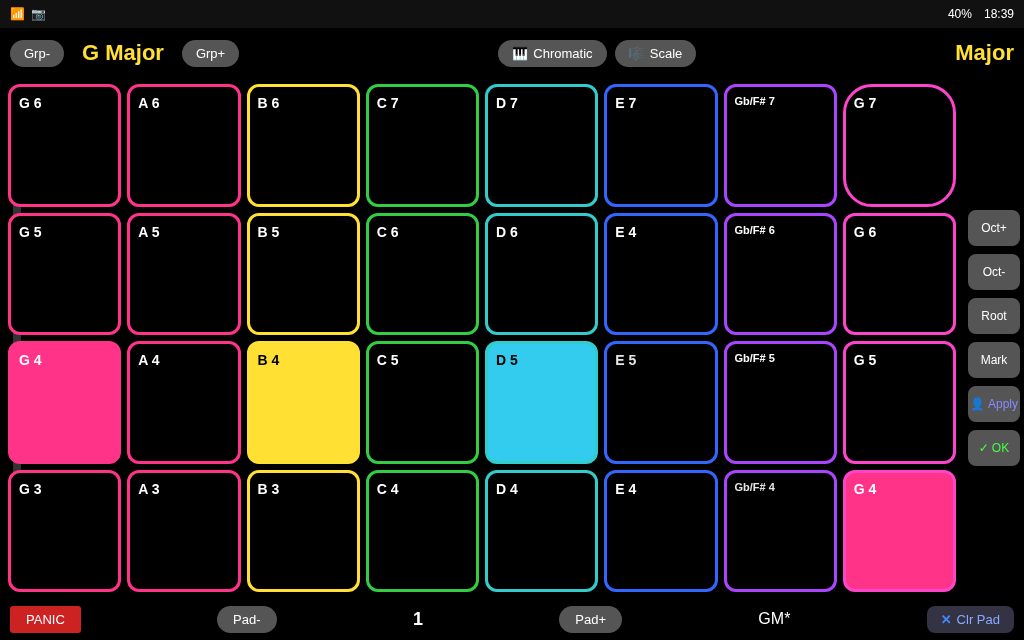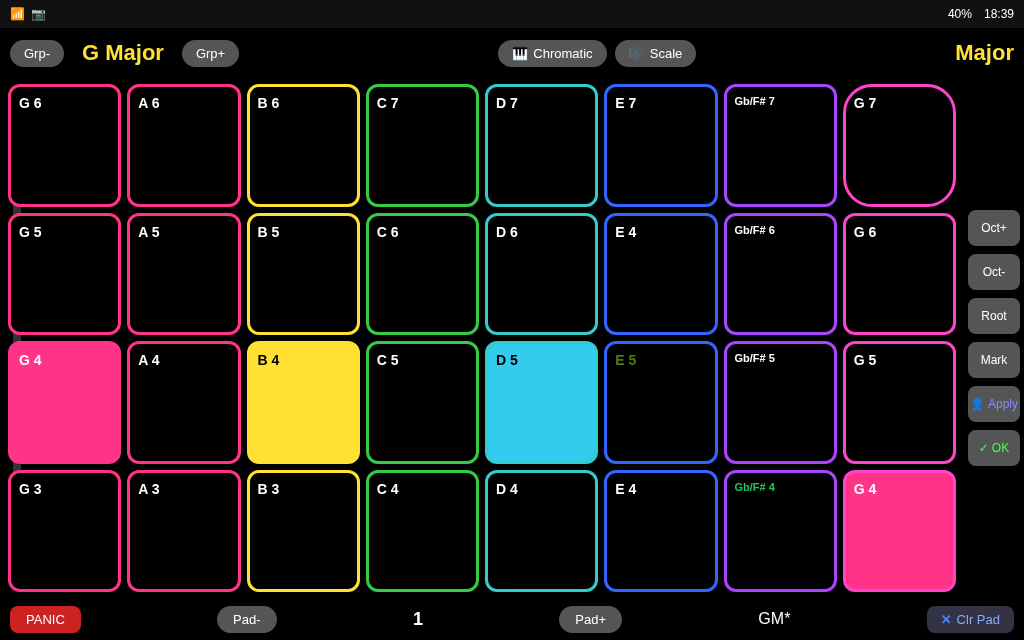--- a/index.html
+++ b/index.html
@@ -169,21 +169,21 @@
       background: #000;
       display: flex;
       align-items: center;
       justify-content: space-between;
       padding: 0 10px;
     }
     .bottom-btn-red {
       background: #CC2222;
       color: #fff;
       border: none;
-      border-radius: 8px;
+      border-radius: 3px;
       padding: 6px 16px;
       font-size: 13px;
       cursor: pointer;
     }
     .bottom-btn-gray {
       background: #555;
       color: #fff;
       border: none;
       border-radius: 20px;
       padding: 6px 16px;
@@ -310,21 +310,21 @@
     </div>
     <div class="pad" style="border-color: rgb(255, 224, 51); background: rgb(255, 224, 51); color: rgb(0, 0, 0);">
       <span style="font-size: 14px;">B 4</span>
     </div>
     <div class="pad" style="border-color: rgb(51, 204, 68); background: rgb(0, 0, 0); color: rgb(255, 255, 255);">
       <span style="font-size: 14px;">C 5</span>
     </div>
     <div class="pad" style="border-color: rgb(51, 204, 204); background: rgb(51, 204, 238); color: rgb(0, 0, 0);">
       <span style="font-size: 14px;">D 5</span>
     </div>
-    <div class="pad" style="border-color: rgb(51, 102, 255); background: rgb(0, 0, 0); color: #4d7c0f;">
+    <div class="pad" style="border-color: rgb(51, 102, 255); background: rgb(0, 0, 0); color: #e5e5e5;">
       <span style="font-size: 14px;">E 5</span>
     </div>
     <div class="pad" style="border-color: rgb(170, 68, 255); background: rgb(0, 0, 0); color: rgb(255, 255, 255);">
       <span style="font-size: 11px;">Gb/F# 5</span>
     </div>
     <div class="pad" style="border-color: rgb(255, 68, 204); background: rgb(0, 0, 0); color: rgb(255, 255, 255);">
       <span style="font-size: 14px;">G 5</span>
     </div>
     <div class="pad" style="border-color: rgb(255, 51, 136); background: rgb(0, 0, 0); color: rgb(255, 255, 255);">
       <span style="font-size: 14px;">G 3</span>
@@ -337,21 +337,21 @@
     </div>
     <div class="pad" style="border-color: rgb(51, 204, 68); background: rgb(0, 0, 0); color: rgb(255, 255, 255);">
       <span style="font-size: 14px;">C 4</span>
     </div>
     <div class="pad" style="border-color: rgb(51, 204, 204); background: rgb(0, 0, 0); color: rgb(255, 255, 255);">
       <span style="font-size: 14px;">D 4</span>
     </div>
     <div class="pad" style="border-color: rgb(51, 102, 255); background: rgb(0, 0, 0); color: rgb(255, 255, 255);">
       <span style="font-size: 14px;">E 4</span>
     </div>
-    <div class="pad" style="border-color: rgb(170, 68, 255); background: rgb(0, 0, 0); color: #22c55e;">
+    <div class="pad" style="border-color: rgb(170, 68, 255); background: rgb(0, 0, 0); color: #e5e5e5;">
       <span style="font-size: 11px;">Gb/F# 4</span>
     </div>
     <div class="pad" style="border-color: rgb(255, 68, 204); background: rgb(255, 51, 136); color: rgb(255, 255, 255);">
       <span style="font-size: 14px;">G 4</span>
     </div>
   </div>
 
 <div class="side-controls">
   <button class="side-btn">Oct+</button>
   <button class="side-btn">Oct-</button>

